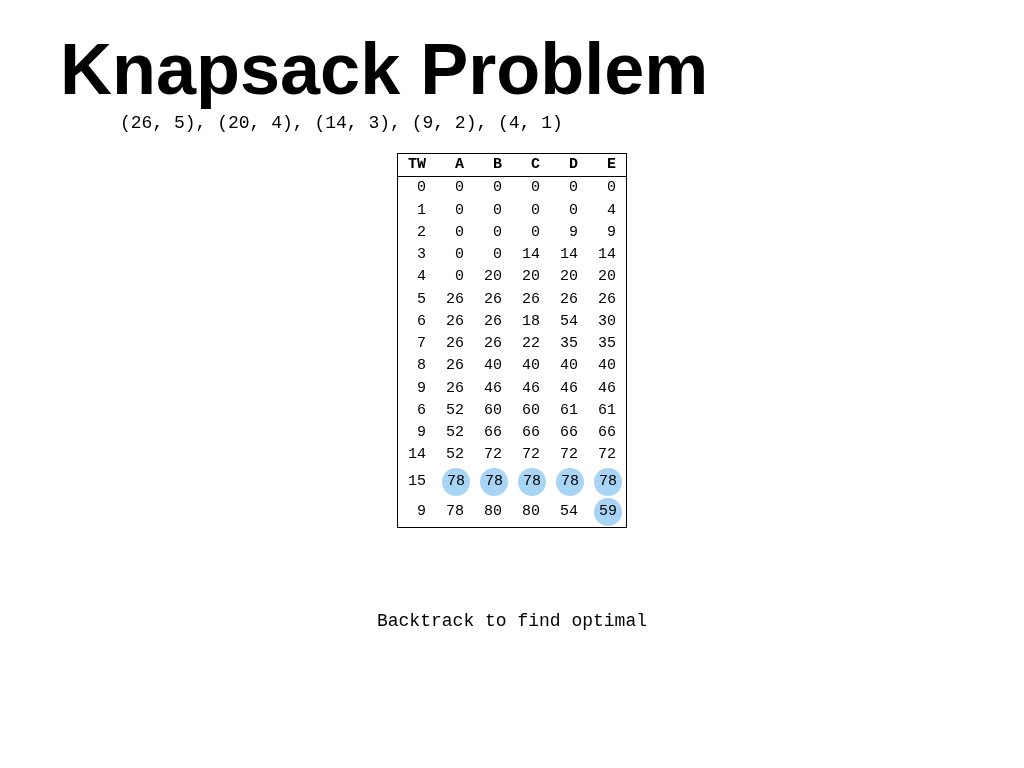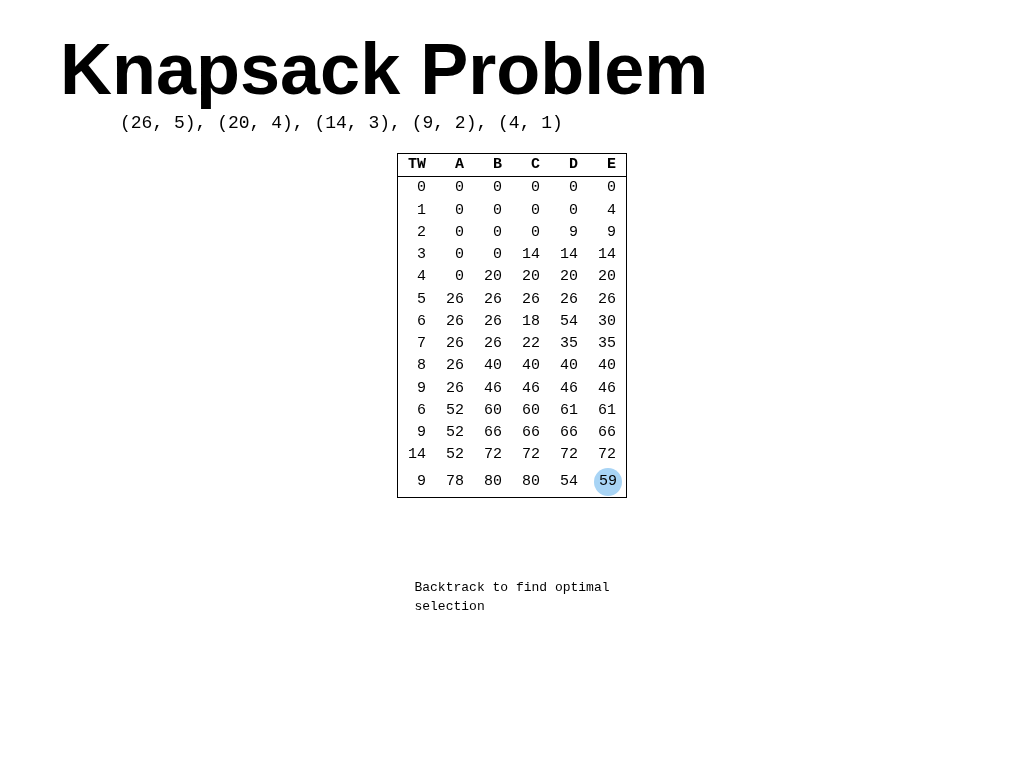--- a/index.html
+++ b/index.html
@@ -76,21 +76,21 @@
       border-radius: 50%;
       display: inline-block;
       width: 28px;
       height: 28px;
       line-height: 28px;
       text-align: center;
     }
 
     .backtrack-text {
       font-family: 'Courier New', Courier, monospace;
-      font-size: 13px;
+      font-size: 18px;
       color: #000;
       margin-top: 40px;
       line-height: 1.5;
     }
   </style>
 </head>
 <body>
 
 <div class="page">
   <h1 class="title">Knapsack Problem</h1>
@@ -208,29 +208,36 @@
             </tr>
             <tr>
               <td>14</td>
               <td>52</td>
               <td>72</td>
               <td>72</td>
               <td>72</td>
               <td>72</td>
             </tr>
             <tr>
+              <td>15</td>
+              <td style="padding: 1px 4px;"><span class="highlighted">78</span></td>
+              <td style="padding: 1px 4px;"><span class="highlighted">78</span></td>
+              <td style="padding: 1px 4px;"><span class="highlighted">78</span></td>
+              <td style="padding: 1px 4px;"><span class="highlighted">78</span></td>
+              <td style="padding: 1px 4px;"><span class="highlighted">78</span></td>
+            </tr>
+            <tr>
               <td>9</td>
               <td>78</td>
               <td>80</td>
               <td>80</td>
               <td>54</td>
               <td style="padding: 1px 4px;"><span class="highlighted">59</span></td>
             </tr>
           </tbody>
       </table>
     </div>
 
     <div class="backtrack-text">
       <div>Backtrack to find optimal</div>
-      <div>selection</div>
     </div>
   </div>
 </div>
 
 </body></html>

